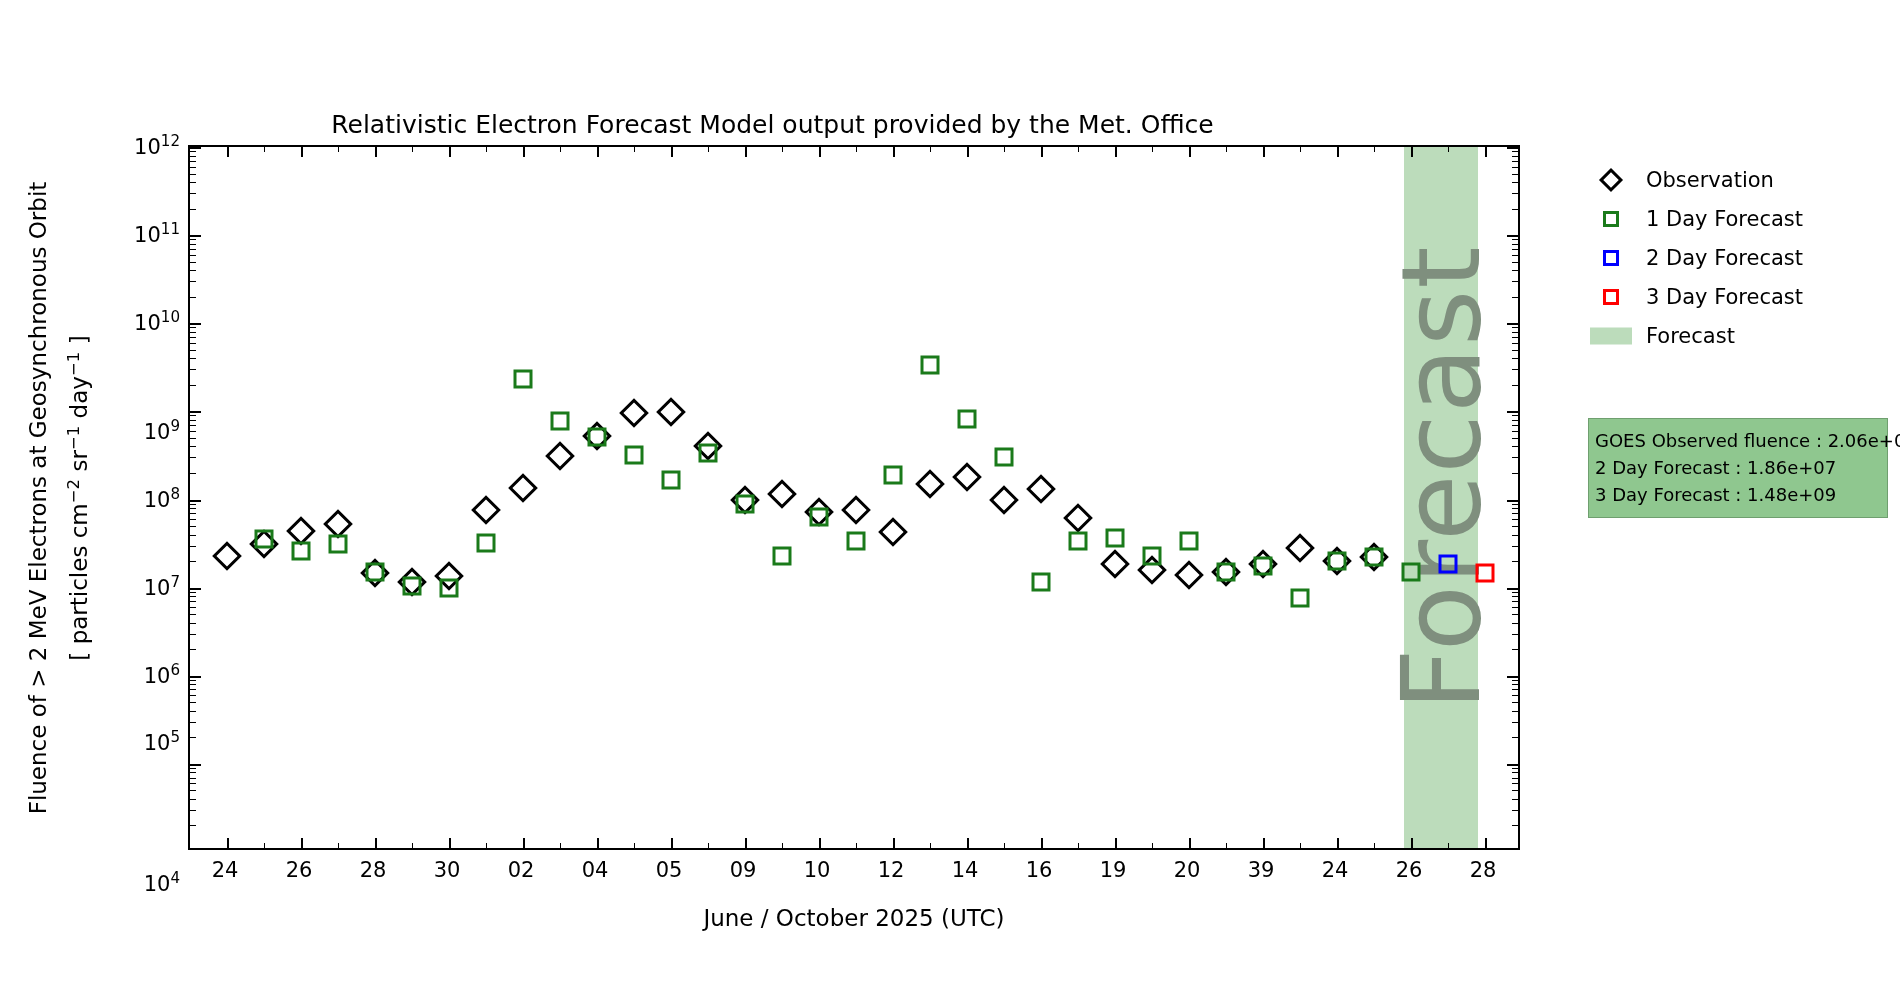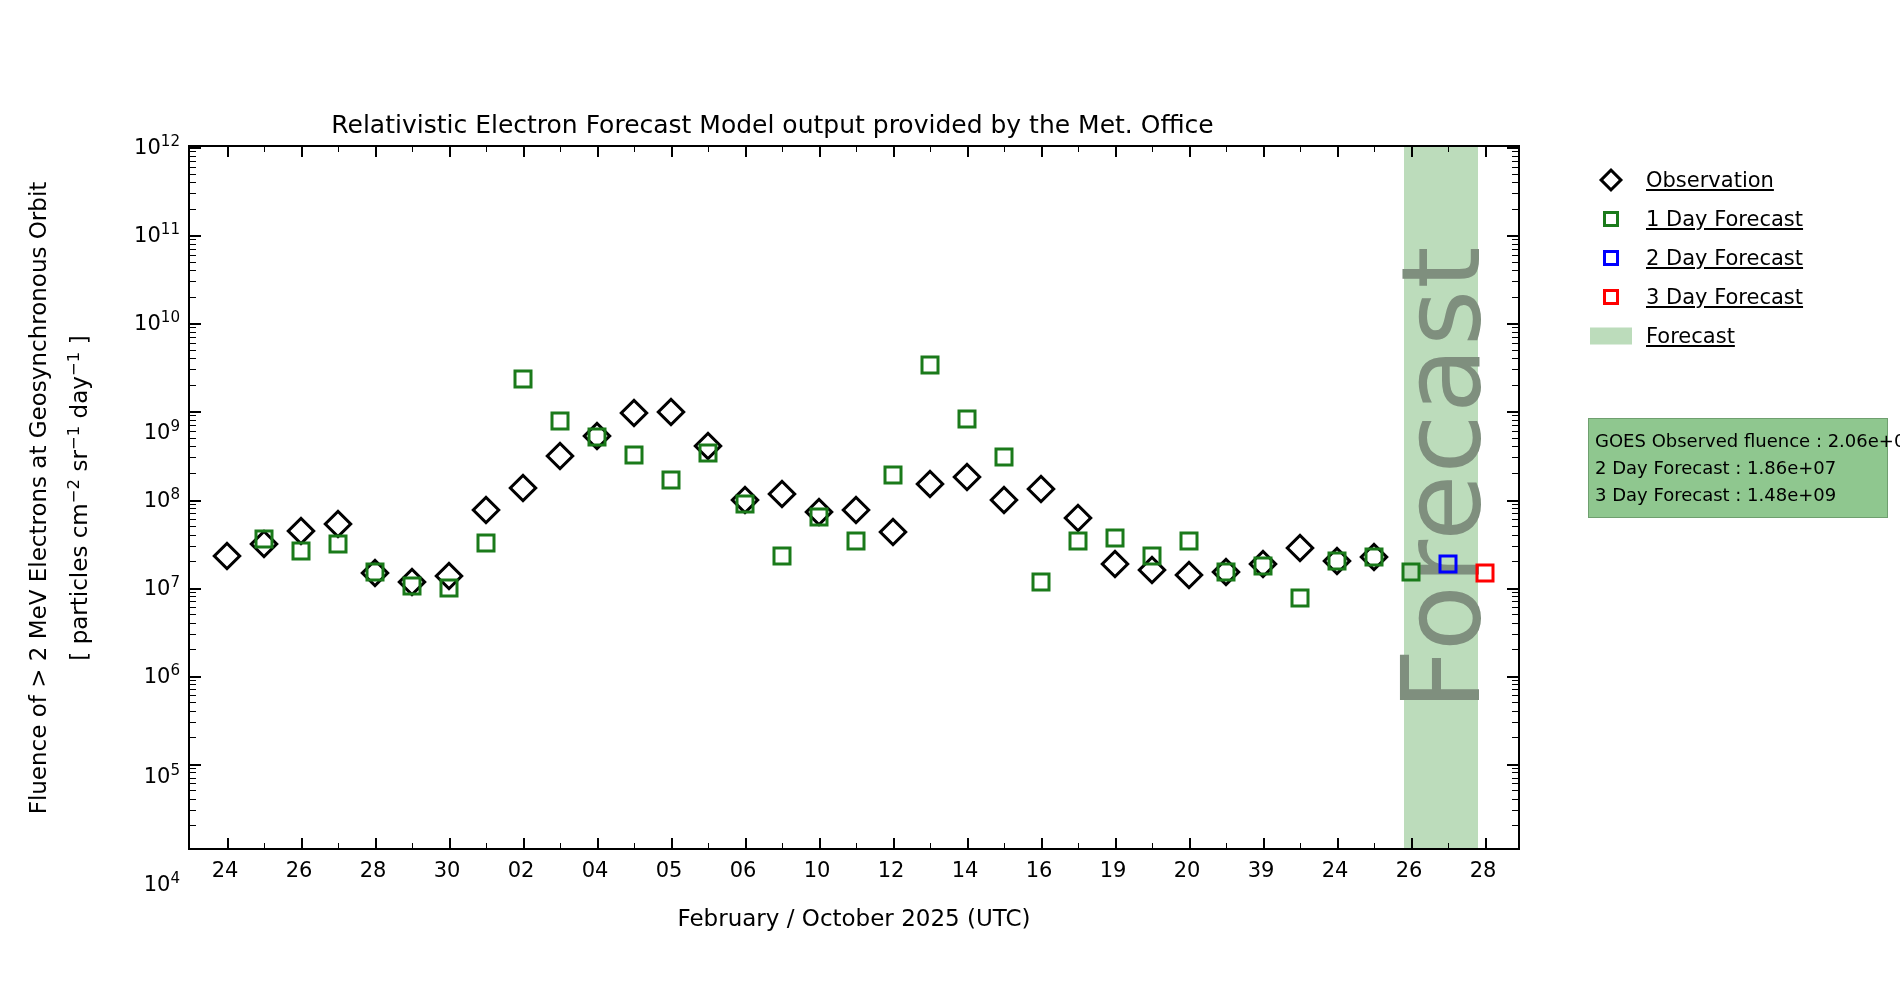--- a/index.html
+++ b/index.html
@@ -214,21 +214,20 @@
     width: 42px;
     height: 17px;
     background: #bcdcbb;
     transform: translateY(-50%);
   }
   .legend-text {
     font-size: 21px;
     padding-left: 12px;
     white-space: nowrap;
     font-family: "DejaVu Sans", sans-serif;
-    text-decoration: underline;
   }
 
   
   #info-box {
     position: absolute;
     left: 1588px;
     top: 418px;
     width: 300px;
     background: #8fc78f;
     border: 1px solid #6f9f6f;
@@ -542,51 +541,51 @@
       <div class="xtick-minor top" style="left: 1110px;"></div>
       <div class="xtick-minor " style="left: 1184px;"></div>
       <div class="xtick-minor top" style="left: 1184px;"></div>
       <div class="xtick-minor " style="left: 1258px;"></div>
       <div class="xtick-minor top" style="left: 1258px;"></div>
     </div>
 </div>
 
 <div id="ytick-labels-layer">
     <div class="ytick-label" style="top: 882px;">10<sup>4</sup></div>
-    <div class="ytick-label" style="top: 774px;">10<sup>5</sup></div>
+    <div class="ytick-label" style="top: 741px;">10<sup>5</sup></div>
     <div class="ytick-label" style="top: 673.75px;">10<sup>6</sup></div>
     <div class="ytick-label" style="top: 585.625px;">10<sup>7</sup></div>
     <div class="ytick-label" style="top: 497.5px;">10<sup>8</sup></div>
     <div class="ytick-label" style="top: 430px;">10<sup>9</sup></div>
     <div class="ytick-label" style="top: 321.25px;">10<sup>10</sup></div>
     <div class="ytick-label" style="top: 233.125px;">10<sup>11</sup></div>
     <div class="ytick-label" style="top: 145px;">10<sup>12</sup></div>
   </div>
 <div id="xtick-labels-layer">
     <div class="xtick-label" style="left: 225px;">24</div>
     <div class="xtick-label" style="left: 299px;">26</div>
     <div class="xtick-label" style="left: 373px;">28</div>
     <div class="xtick-label" style="left: 447px;">30</div>
     <div class="xtick-label" style="left: 521px;">02</div>
     <div class="xtick-label" style="left: 595px;">04</div>
     <div class="xtick-label" style="left: 669px;">05</div>
-    <div class="xtick-label" style="left: 743px;">06</div>
+    <div class="xtick-label" style="left: 743px;">09</div>
     <div class="xtick-label" style="left: 817px;">10</div>
     <div class="xtick-label" style="left: 891px;">12</div>
     <div class="xtick-label" style="left: 965px;">14</div>
     <div class="xtick-label" style="left: 1039px;">16</div>
     <div class="xtick-label" style="left: 1113px;">19</div>
     <div class="xtick-label" style="left: 1187px;">20</div>
     <div class="xtick-label" style="left: 1261px;">39</div>
     <div class="xtick-label" style="left: 1335px;">24</div>
     <div class="xtick-label" style="left: 1409px;">26</div>
     <div class="xtick-label" style="left: 1483px;">28</div>
   </div>
 
-<div id="xlabel">February / October 2025 (UTC)</div>
+<div id="xlabel">June / October 2025 (UTC)</div>
 
 <div id="legend">
     <div class="legend-row">
       <div class="legend-swatch">
         <div class="sw-diamond" style="border-color: rgb(0, 0, 0);"></div>
       </div>
       <div class="legend-text">Observation</div>
     </div>
     <div class="legend-row">
       <div class="legend-swatch">

